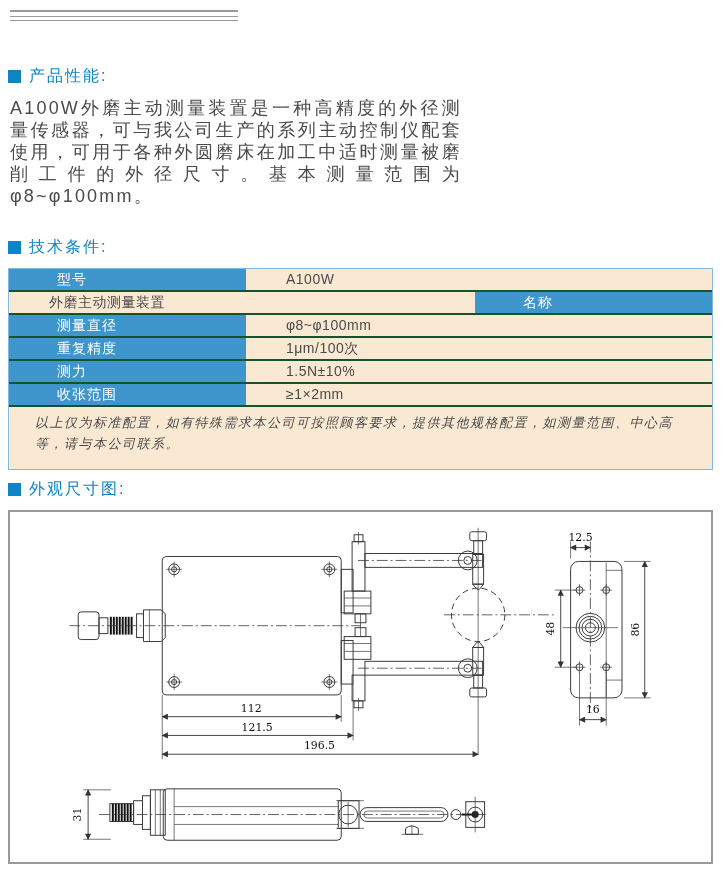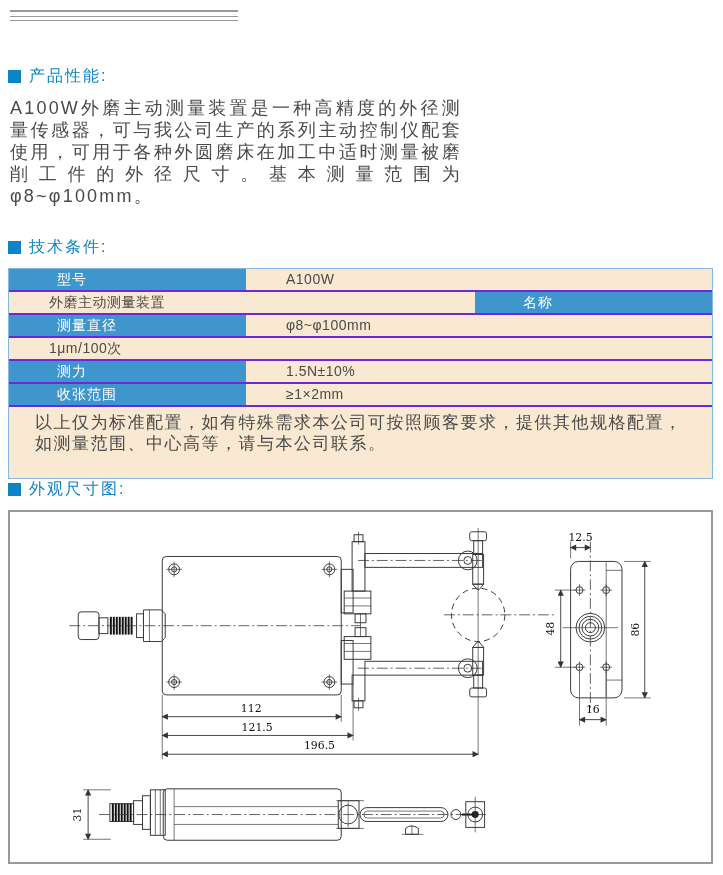--- a/index.html
+++ b/index.html
@@ -19,25 +19,25 @@
 
   
   .perf-text{position:absolute;left:10px;top:97px;width:452px;font-size:18px;color:#4a4a4a;
              letter-spacing:2.2px;line-height:22px;text-align:justify;}
 
   
   .spec-table{position:absolute;left:8px;top:268px;width:705px;border:1px solid #85B8DC;
               background:#FAE9D2;box-sizing:border-box;}
   .spec-row{display:flex;}
   .spec-row .cell{box-sizing:border-box;font-size:14px;line-height:17px;padding:2px 0;
-                  border-bottom:2px solid #6d28d9;}
+                  border-bottom:2px solid #14532d;}
   .spec-row .label{width:237px;background:#3F96CD;color:#fff;padding-left:48px;letter-spacing:1px;}
   .spec-row .value{flex:1;background:#FAE9D2;color:#4a4a4a;padding-left:40px;letter-spacing:0.5px;}
-  .spec-note{background:#FAE9D2;color:#4a4a4a;font-size:17px;line-height:21px;
-             padding:5px 16px 24px 26px;letter-spacing:1.5px;}
+  .spec-note{background:#FAE9D2;color:#4a4a4a;font-size:13px;line-height:21px;
+             padding:5px 16px 15px 26px;letter-spacing:1.5px;font-style:italic;}
 
   
   .drawing-box{position:absolute;left:8px;top:510px;width:705px;height:354px;
                border:2px solid #999;box-sizing:border-box;background:#fff;}
   .ln{fill:none;stroke:#3a3a3a;stroke-width:1;}
   .thin{fill:none;stroke:#3a3a3a;stroke-width:0.7;}
   .cl{fill:none;stroke:#3a3a3a;stroke-width:0.8;stroke-dasharray:11 3 2 3;}
   .dash{fill:none;stroke:#3a3a3a;stroke-width:1;stroke-dasharray:6 4;}
   .dim{fill:none;stroke:#333;stroke-width:0.9;}
   .thick{stroke:#111;stroke-width:2;}
@@ -71,20 +71,21 @@
     </div>
     <div class="spec-row">
       <div class="cell value">外磨主动测量装置</div>
       <div class="cell label">名称</div>
     </div>
     <div class="spec-row">
       <div class="cell label">测量直径</div>
       <div class="cell value">φ8~φ100mm</div>
     </div>
     <div class="spec-row">
+      <div class="cell label">重复精度</div>
       <div class="cell value">1μm/100次</div>
     </div>
     <div class="spec-row">
       <div class="cell label">测力</div>
       <div class="cell value">1.5N±10%</div>
     </div>
     <div class="spec-row">
       <div class="cell label">收张范围</div>
       <div class="cell value">≥1×2mm</div>
     </div>

